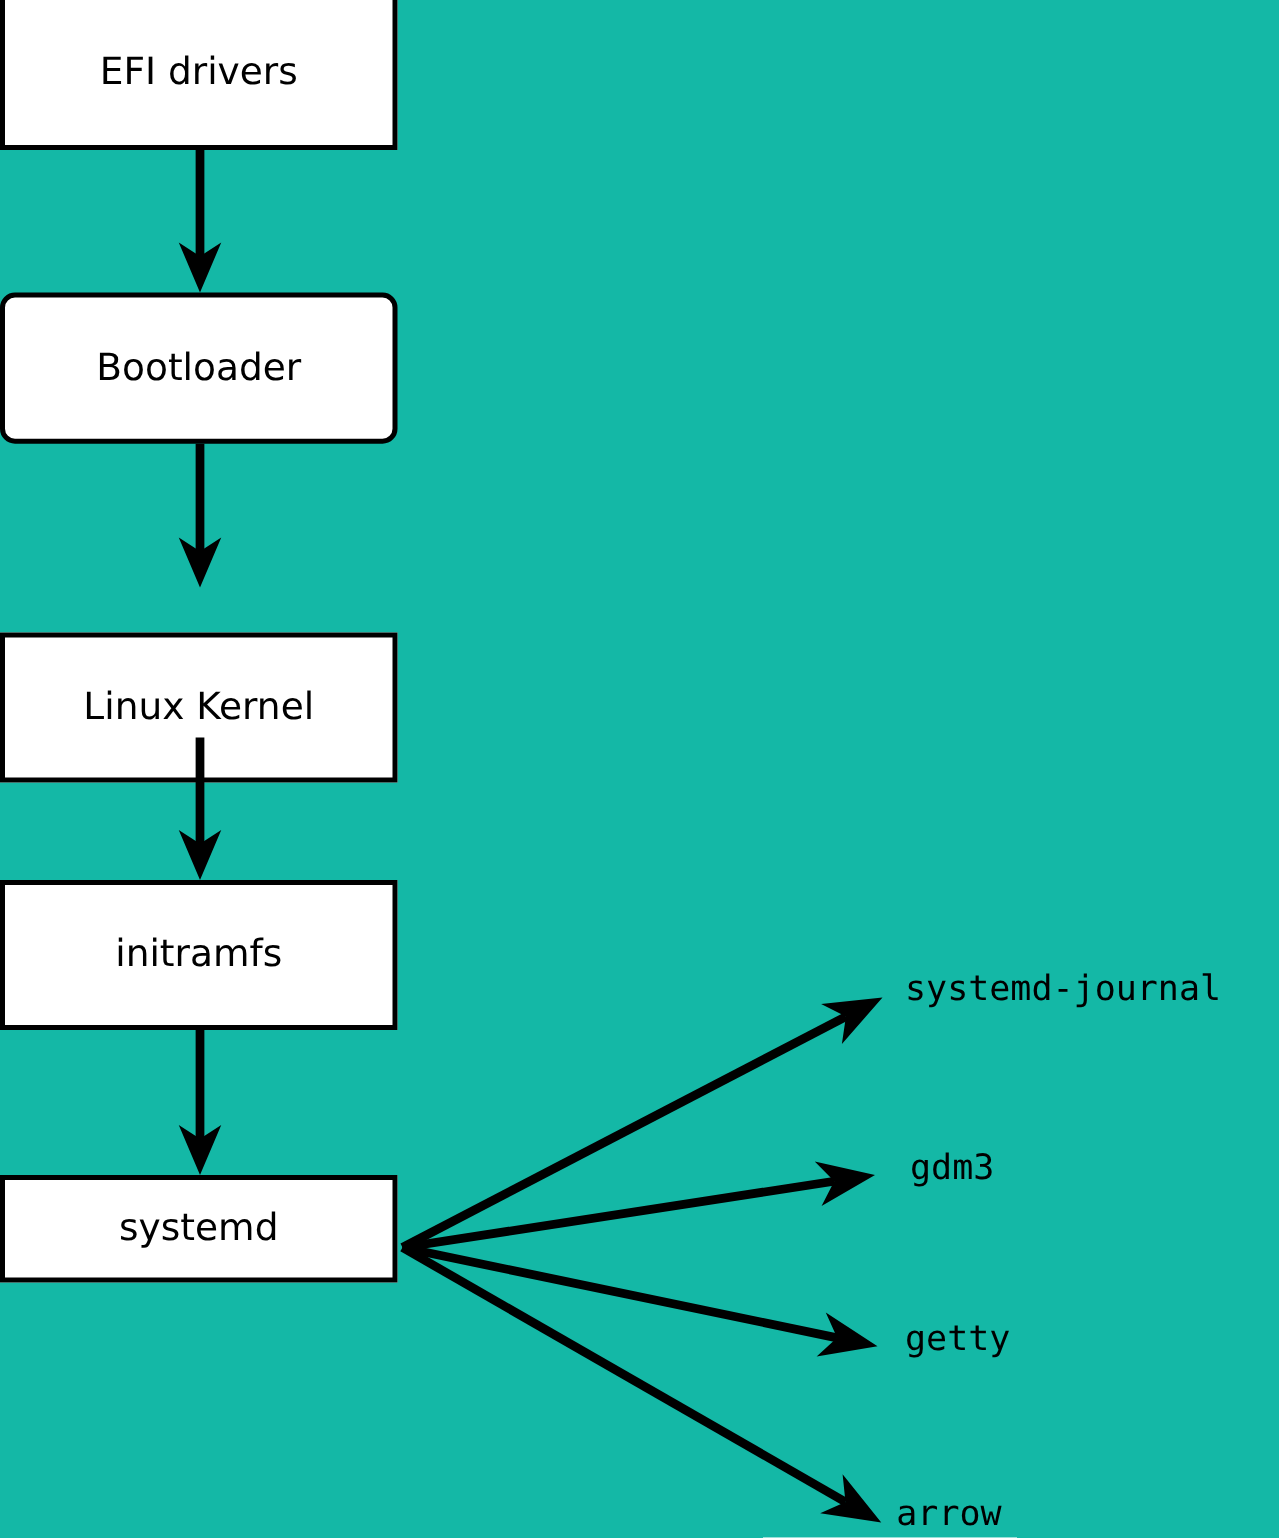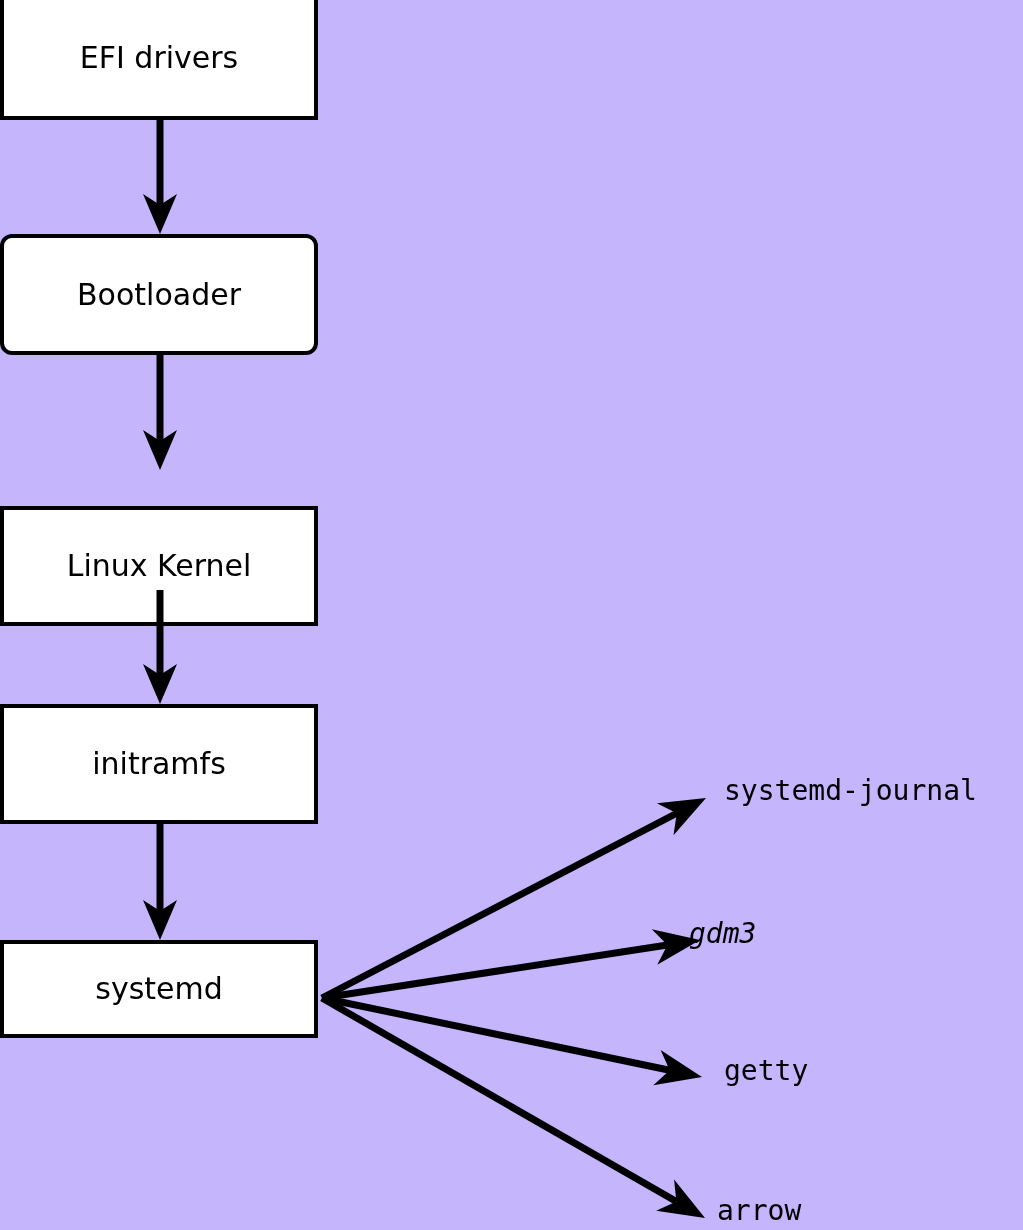--- a/index.html
+++ b/index.html
@@ -9,21 +9,21 @@
     background: #ffffff;
   }
   body {
     font-family: "DejaVu Sans", "Liberation Sans", sans-serif;
     color: #000000;
   }
   #canvas {
     position: relative;
     width: 1023px;
     height: 1230px;
-    background: #c4b5fd;
+    background: #14b8a6;
     overflow: hidden;
   }
   
   .proc-box {
     position: absolute;
     box-sizing: border-box;
     background: #ffffff;
     border: 4px solid #000000;
     display: flex;
     align-items: center;
@@ -77,27 +77,27 @@
   </div>
   <div class="proc-box" id="box-1" style="left: 0px; top: 234px; width: 318px; height: 121px; border-color: rgb(0, 0, 0); border-radius: 12px;">
     <span class="proc-box-label">Bootloader</span>
   </div>
   <div class="proc-box" id="box-2" style="left: 0px; top: 470px; width: 318px; height: 120px; border-color: rgb(0, 0, 0); margin-top: 36px;">
     <span class="proc-box-label">Linux Kernel</span>
   </div>
   <div class="proc-box" id="box-3" style="left: 0px; top: 704px; width: 318px; height: 120px; border-color: rgb(0, 0, 0);">
     <span class="proc-box-label">initramfs</span>
   </div>
-  <div class="proc-box" id="box-4" style="left: 0px; top: 940px; width: 318px; height: 98px; border-color: rgb(0, 0, 0);">
+  <div class="proc-box" id="box-4" style="left: 0px; top: 940px; width: 318px; height: 86px; border-color: rgb(0, 0, 0);">
     <span class="proc-box-label">systemd</span>
   </div>
 
 
   <div class="svc-label" id="svc-0" style="left: 724px; top: 777px;">systemd-journal</div>
-  <div class="svc-label" id="svc-1" style="left: 689px; top: 920px; font-style: italic;">gdm3</div>
+  <div class="svc-label" id="svc-1" style="left: 728px; top: 920px;">gdm3</div>
   <div class="svc-label" id="svc-2" style="left: 724px; top: 1057px;">getty</div>
   <div class="svc-label" id="svc-3" style="left: 717px; top: 1197px;">arrow</div>
 
   <svg id="arrows" viewBox="0 0 1023 1230">
     <g id="chain-arrow-group">
         <line x1="160" y1="120" x2="160" y2="209" stroke="#000000" stroke-width="7"></line>
         <polygon points="160,234 143,194 160,205 177,194" fill="#000000"></polygon>
         <line x1="160" y1="355" x2="160" y2="445" stroke="#000000" stroke-width="7"></line>
         <polygon points="160,470 143,430 160,441 177,430" fill="#000000"></polygon>
         <line x1="160" y1="590" x2="160" y2="679" stroke="#000000" stroke-width="7"></line>

